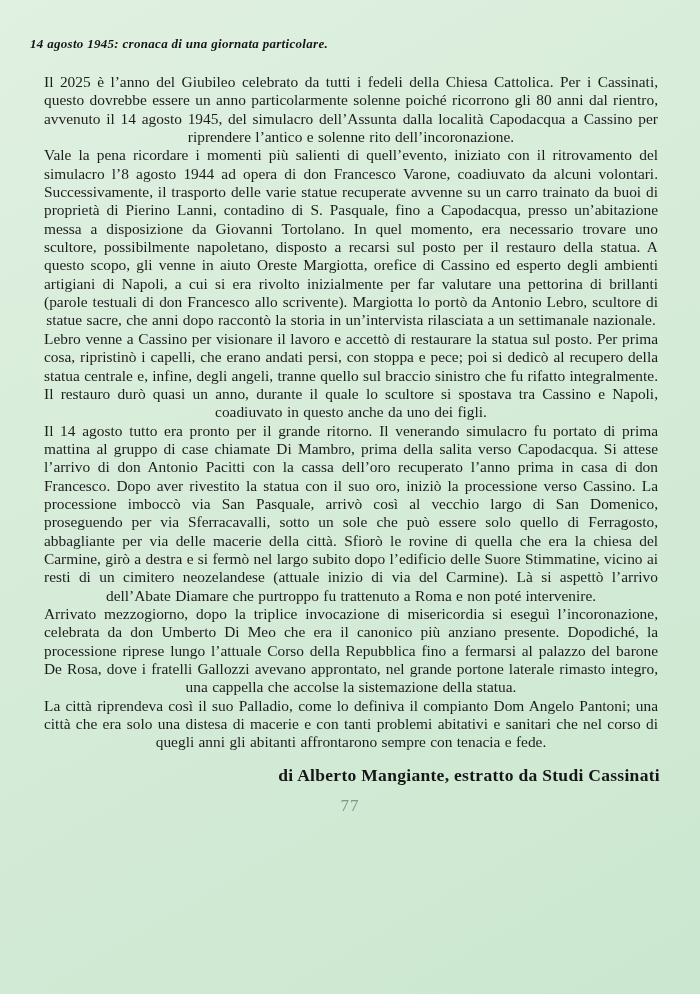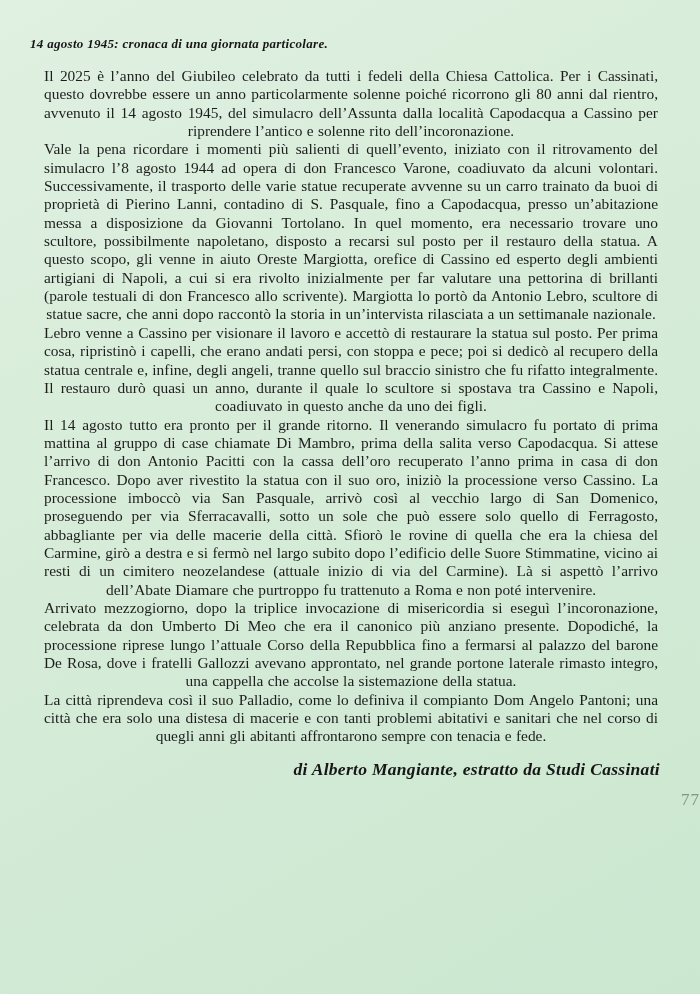--- a/index.html
+++ b/index.html
@@ -21,44 +21,43 @@
   }
   .title {
     margin: 36px 30px 0 30px;
     font-size: 13px;
     font-weight: bold;
     font-style: italic;
     color: #161616;
     letter-spacing: 0.3px;
   }
   .article {
-    margin: 15px 42px 0 44px;
+    margin: 21px 42px 0 44px;
     color: #1d1d1d;
   }
   .article p {
     margin: 0;
     font-size: 15.4px;
     line-height: 18.35px;
     text-align: justify;
     text-align-last: center;
     -moz-text-align-last: center;
     word-spacing: 0.5px;
   }
   .byline {
     margin: 13px 40px 0 44px;
     text-align: right;
     font-size: 17.5px;
     font-weight: bold;
-    font-style: italic;
     color: #161616;
     letter-spacing: 0.3px;
   }
   .page-number {
     margin-top: 10px;
-    text-align: right;
+    text-align: center;
     font-size: 17px;
     color: #83948a;
     letter-spacing: 1px;
   }
 </style>
 </head>
 <body>
 
 <div class="page">
 

